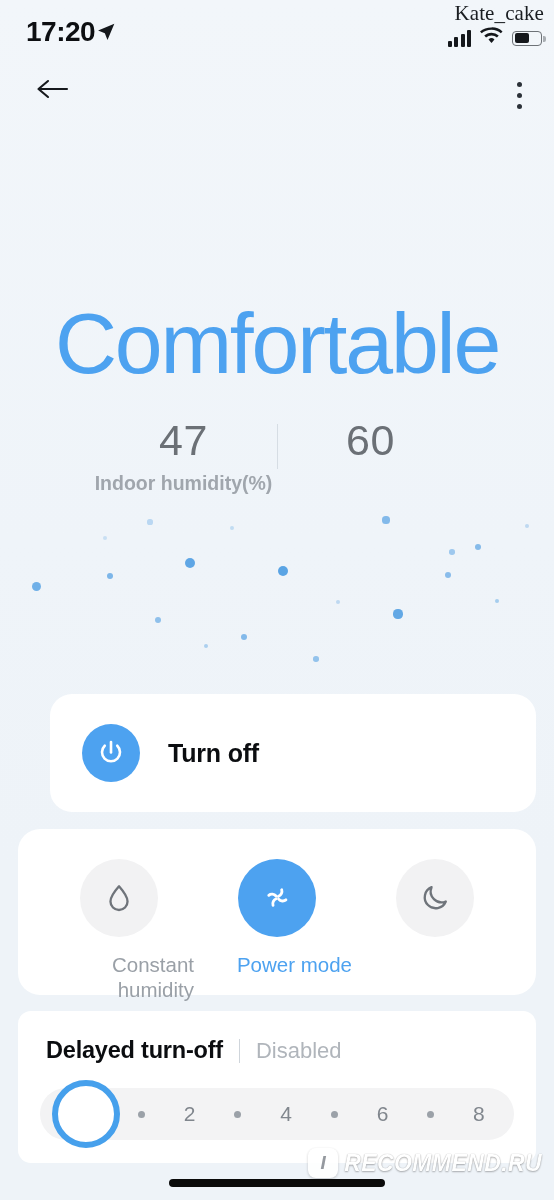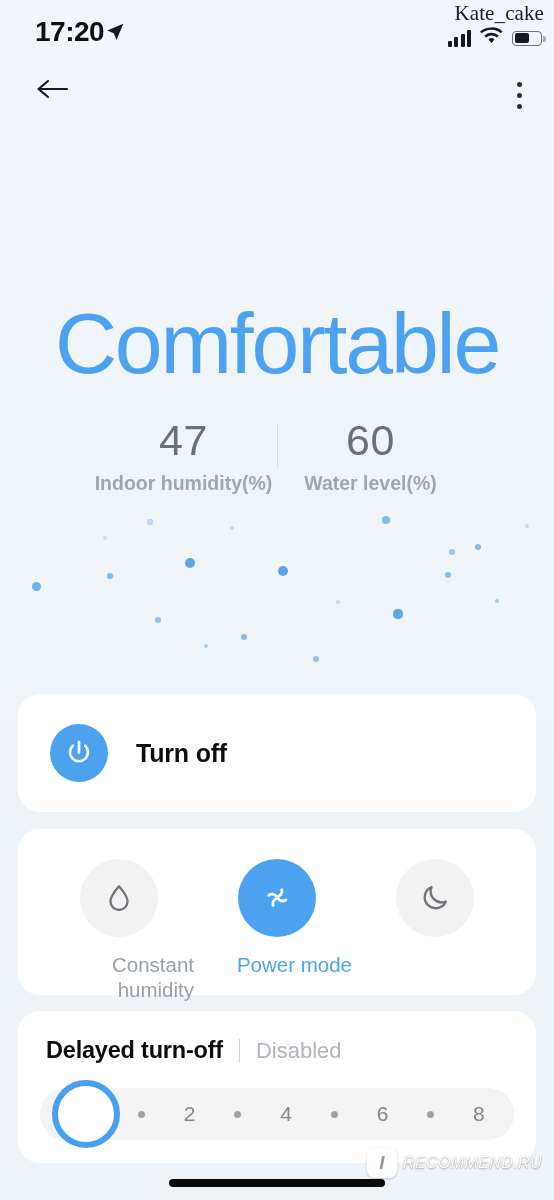--- a/index.html
+++ b/index.html
@@ -11,21 +11,21 @@
   }
   .phone {
     position:relative;
     width:554px; height:1200px;
     background:linear-gradient(180deg,#f2f6fa 0%,#eff4f9 45%,#eef3f8 72%,#eef3f8 100%);
     overflow:hidden;
   }
 
   
   .statusbar {
-    position:absolute; top:0; left:17px; right:0; height:56px;
+    position:absolute; top:0; left:8px; right:0; height:56px;
   }
   .sb-time {
     position:absolute; left:18px; top:16px;
     font-size:28px; font-weight:700; color:#0d0f12;
     letter-spacing:-0.5px;
   }
   .sb-loc { position:absolute; left:88px; top:22px; }
   .sb-carrier {
     position:absolute; right:10px; top:1px;
     font-size:21px; color:#1a1d21; letter-spacing:0.1px;font-family:Liberation Serif, serif;
@@ -103,21 +103,21 @@
   .mist b {
     position:absolute; display:block; border-radius:50%;
     background:#3f95e0;
   }
 
   
   .card {
     position:absolute; left:18px; right:18px;
     background:#ffffff; border-radius:22px;
   }
-  .card-power { top:694px; height:118px; display:flex; align-items:center; }
+  .card-power { top:694px; height:118px; display:flex; align-items:center;margin-left:32px; }
   .pwr-btn {
     margin-left:32px; width:58px; height:58px; border-radius:50%;
     background:#4da2f0; display:flex; align-items:center;
     justify-content:center; cursor:pointer; flex:none;
   }
   .pwr-label {
     margin-left:28px; font-size:25px; font-weight:700; color:#0b0d10;
     letter-spacing:-0.2px;
   }
 
@@ -131,21 +131,21 @@
     width:78px; height:78px; border-radius:50%; margin:0 auto;
     background:#f2f2f3; display:flex; align-items:center; justify-content:center;
   }
   .mode.active .mode-ico { background:#4da2f0; }
   .mode-lbl {
     margin-top:15px; font-size:20.5px; color:#9aa0a7; line-height:1.23;
     font-weight:400;
   }
   .mode.active .mode-lbl { color:#4da2f0; }
 
-  .card-delay { top:1011px; height:152px; }
+  .card-delay { top:1011px; height:152px;border-radius:13px; }
   .delay-head {
     display:flex; align-items:center; padding:26px 0 0 28px;
   }
   .delay-title {
     font-size:23.5px; font-weight:700; color:#0b0d10; letter-spacing:-0.2px;
   }
   .delay-sep { width:1px; height:24px; background:#cfd5db; margin:0 16px; }
   .delay-state { font-size:22px; color:#b0b5bb; font-weight:400; }
 
   .slider {
@@ -170,21 +170,21 @@
     display:flex; align-items:center; gap:6px;
     opacity:0.93;
   }
   .wm-badge {
     width:30px; height:30px; border-radius:8px; background:#ffffff;
     display:flex; align-items:center; justify-content:center;
     font-size:19px; font-weight:700; font-style:italic; color:#8d9298;
     box-shadow:0 1px 3px rgba(0,0,0,0.22);
   }
   .wm-text {
-    font-size:16px; font-weight:400; font-style:italic; color:#ffffff;
+    font-size:23px; font-weight:700; font-style:italic; color:#ffffff;
     letter-spacing:0.4px;
     text-shadow:0 1px 2px rgba(0,0,0,0.30), 0 0 1px rgba(0,0,0,0.35);
   }
   .homebar {
     position:absolute; bottom:13px; left:50%; transform:translateX(-50%);
     width:216px; height:8px; border-radius:4px; background:#0a0a0a;
   }
 </style>
 </head>
 <body>
@@ -235,21 +235,20 @@
   <div class="hero-word">Comfortable</div>
 
   <div class="stats">
     <div class="stat">
       <div class="stat-val">47</div>
       <div class="stat-lbl">Indoor humidity(%)</div>
     </div>
     <div class="stat-div"></div>
     <div class="stat">
       <div class="stat-val">60</div>
-      <div class="stat-lbl">Water level(%)</div>
     </div>
   </div>
 
   <div class="mist">
       <b style="left: 31.5px; top: 76.5px; width: 9px; height: 9px; background: rgb(63, 149, 224); opacity: 0.72;"></b>
       <b style="left: 106.8px; top: 67.8px; width: 6.4px; height: 6.4px; background: rgb(63, 149, 224); opacity: 0.65;"></b>
       <b style="left: 147.4px; top: 14.4px; width: 5.2px; height: 5.2px; background: rgb(63, 149, 224); opacity: 0.3;"></b>
       <b style="left: 184.8px; top: 52.8px; width: 10.4px; height: 10.4px; background: rgb(63, 149, 224); opacity: 0.82;"></b>
       <b style="left: 103px; top: 31px; width: 4px; height: 4px; background: rgb(63, 149, 224); opacity: 0.22;"></b>
       <b style="left: 155px; top: 112px; width: 6px; height: 6px; background: rgb(63, 149, 224); opacity: 0.55;"></b>

